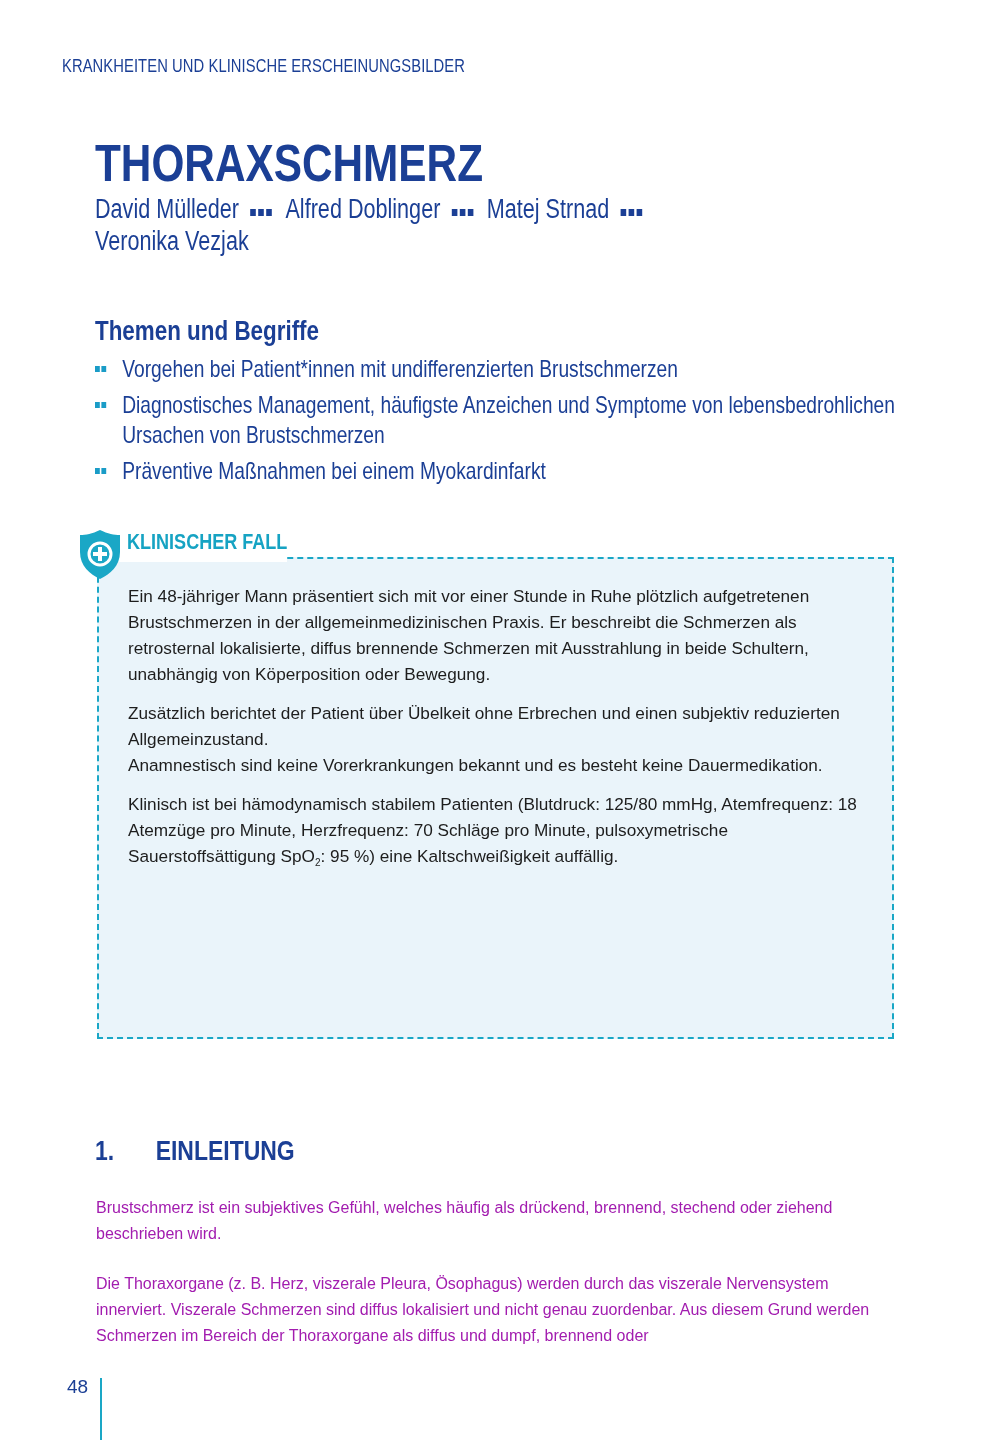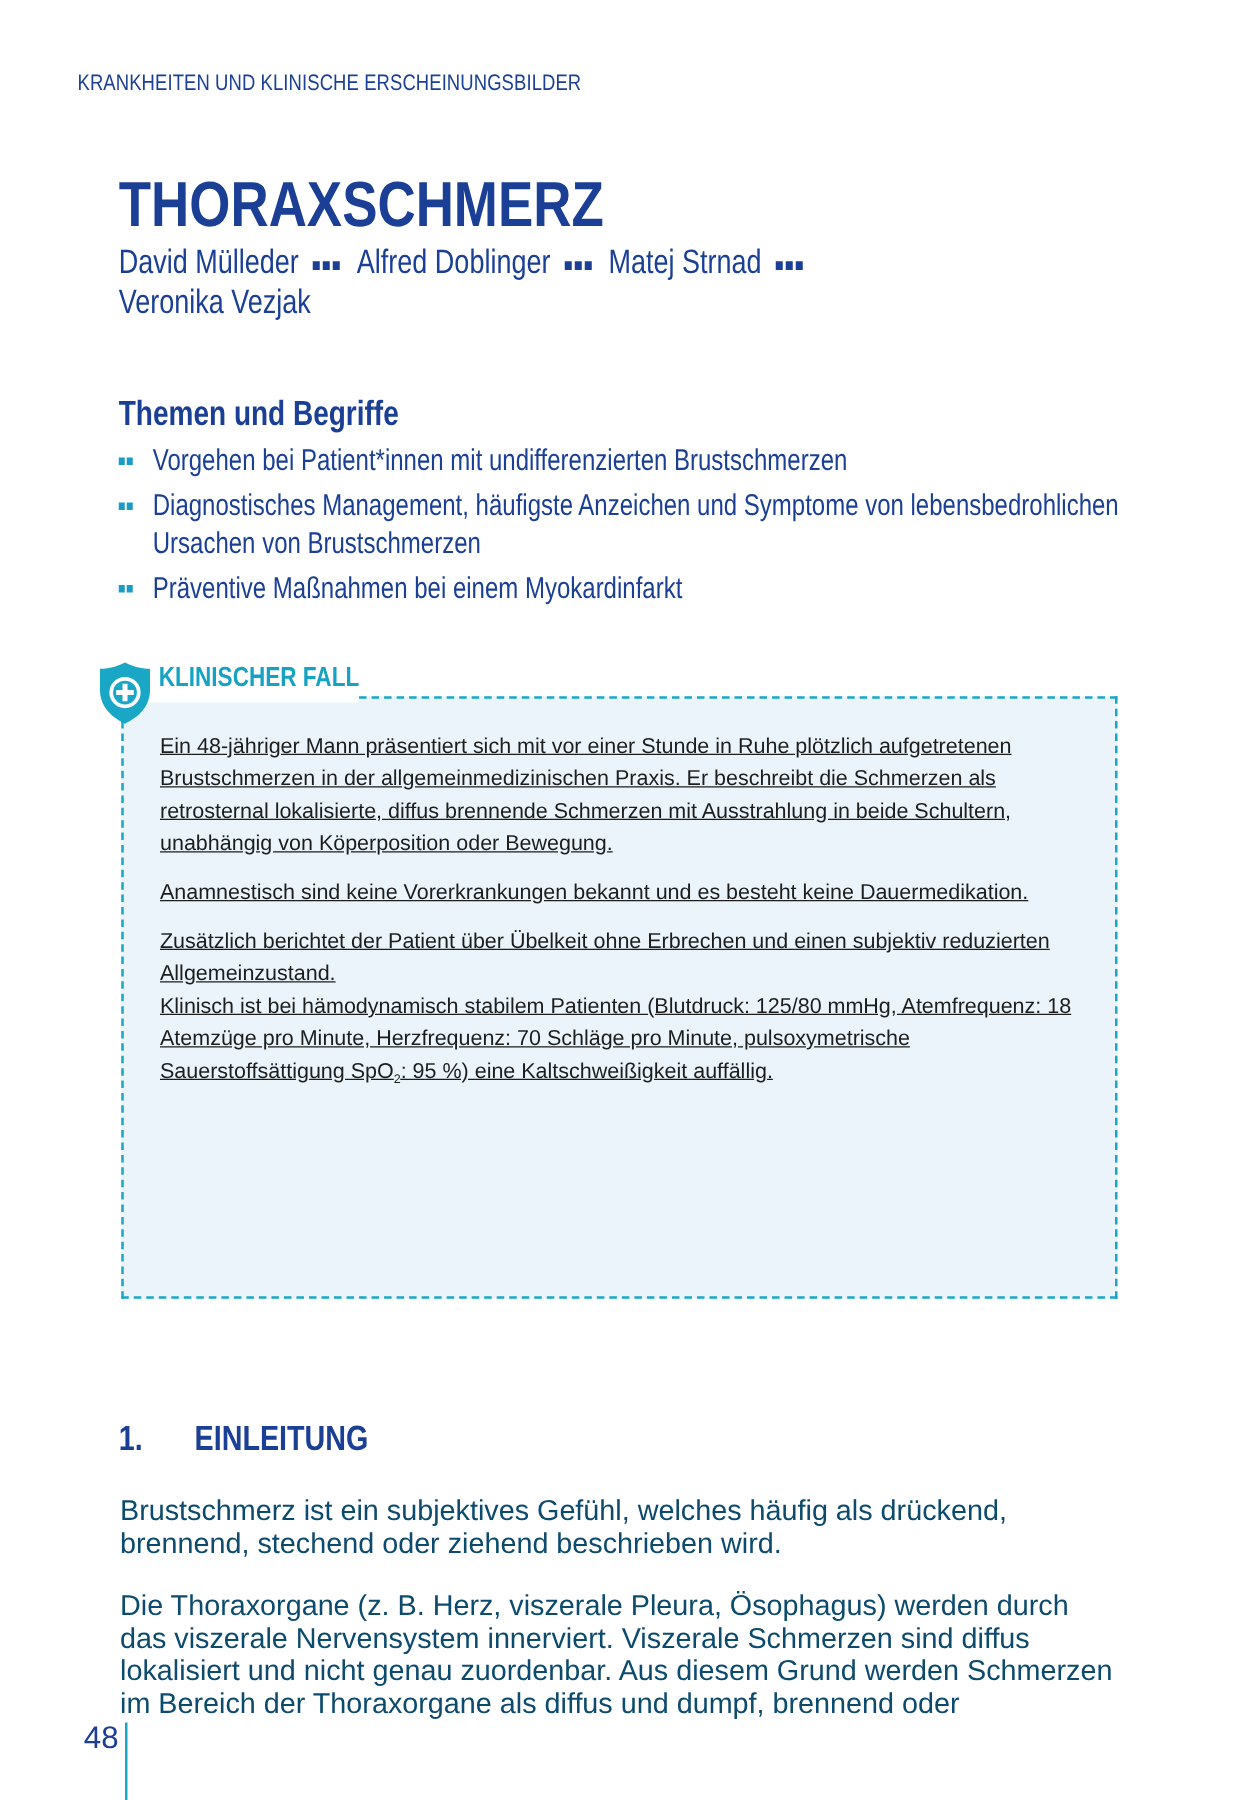--- a/index.html
+++ b/index.html
@@ -41,32 +41,32 @@
   }
   .case-label {
     position: absolute; left: 127px; top: 529px; font-size: 22px; font-weight: bold; color: #16a3c3;
     transform: scaleX(0.82); transform-origin: left top; white-space: nowrap;
   }
   .case-label-bg { position: absolute; left: 97px; top: 552px; width: 190px; height: 10px; background: #fff; }
   .shield { position: absolute; left: 78px; top: 528px; width: 44px; height: 52px; }
   .case-text {
     position: absolute; left: 128px; top: 583px; width: 735px; font-size: 17.2px; line-height: 26px; color: #1d1d1d;
   }
-  .case-text p { margin: 0 0 13px 0; text-decoration: underline; }
+  .case-text p { margin: 0 0 13px 0; }
   .case-text sub { font-size: 10px; }
   .section-heading {
     position: absolute; left: 95px; top: 1135px; font-size: 28px; font-weight: bold; color: #1b3f95;
     transform: scaleX(0.82); transform-origin: left top; white-space: nowrap; margin: 0;
   }
   .section-heading .num { display: inline-block; width: 74px; }
   .body-text {
-    position: absolute; left: 96px; top: 1195px; width: 800px; font-size: 23px; line-height: 26px; color: #0c4a6e;
+    position: absolute; left: 96px; top: 1195px; width: 800px; font-size: 16px; line-height: 26px; color: #a21caf;
   }
   .body-text p { margin: 0 0 24px 0; }
-  .page-number { position: absolute; left: 67px; top: 1376px; font-size: 25px; color: #1b3f95; }
+  .page-number { position: absolute; left: 67px; top: 1376px; font-size: 19px; color: #1b3f95; }
   .page-rule { position: absolute; left: 100px; top: 1378px; width: 2px; height: 62px; background: #1aa7c6; }
 </style>
 </head>
 <body>
 
 <div class="running-head">KRANKHEITEN UND KLINISCHE ERSCHEINUNGSBILDER</div>
 
 <h1 class="title">THORAXSCHMERZ</h1>
 
 <div class="authors">
@@ -90,22 +90,22 @@
 <svg class="shield" viewBox="0 0 44 52">
   <path d="M22 2 C14 6 8 7 2 7 L2 24 C2 38 12 46 22 51 C32 46 42 38 42 24 L42 7 C36 7 30 6 22 2 Z" fill="#1aa7c6"></path>
   <circle cx="22" cy="26" r="11" fill="none" stroke="#ffffff" stroke-width="3"></circle>
   <rect x="20" y="19" width="4" height="14" fill="#ffffff"></rect>
   <rect x="15" y="24" width="14" height="4" fill="#ffffff"></rect>
 </svg>
 <div class="case-label">KLINISCHER FALL</div>
 
 <div class="case-text">
   <p>Ein 48-jähriger Mann präsentiert sich mit vor einer Stunde in Ruhe plötzlich aufgetretenen Brustschmerzen in der allgemeinmedizinischen Praxis. Er beschreibt die Schmerzen als retrosternal lokalisierte, diffus brennende Schmerzen mit Ausstrahlung in beide Schultern, unabhängig von Köperposition oder Bewegung.</p>
+  <p style="margin-bottom:0"><span>Zusätzlich berichtet der Patient über Übelkeit ohne Erbrechen und einen subjektiv reduzierten Allgemeinzustand.</span></p>
   <p>Anamnestisch sind keine Vorerkrankungen bekannt und es besteht keine Dauermedikation.</p>
-  <p style="margin-bottom:0"><span>Zusätzlich berichtet der Patient über Übelkeit ohne Erbrechen und einen subjektiv reduzierten Allgemeinzustand.</span></p>
   <p style="margin-bottom:16px"><span>Klinisch ist bei hämodynamisch stabilem Patienten (Blutdruck: 125/80 mmHg, Atemfrequenz: 18 Atemzüge pro Minute, Herzfrequenz: 70 Schläge pro Minute, pulsoxymetrische Sauerstoffsättigung SpO</span><sub>2</sub><span>: 95 %) eine Kaltschweißigkeit auffällig.</span></p>
 </div>
 
 <h2 class="section-heading"><span class="num">1.</span><span>EINLEITUNG</span></h2>
 
 <div class="body-text">
   <p>Brustschmerz ist ein subjektives Gefühl, welches häufig als drückend, brennend, stechend oder ziehend beschrieben wird.</p>
   <p>Die Thoraxorgane (z. B. Herz, viszerale Pleura, Ösophagus) werden durch das viszerale Nervensystem innerviert. Viszerale Schmerzen sind diffus lokalisiert und nicht genau zuordenbar. Aus diesem Grund werden Schmerzen im Bereich der Thoraxorgane als diffus und dumpf, brennend oder</p>
 </div>
 

